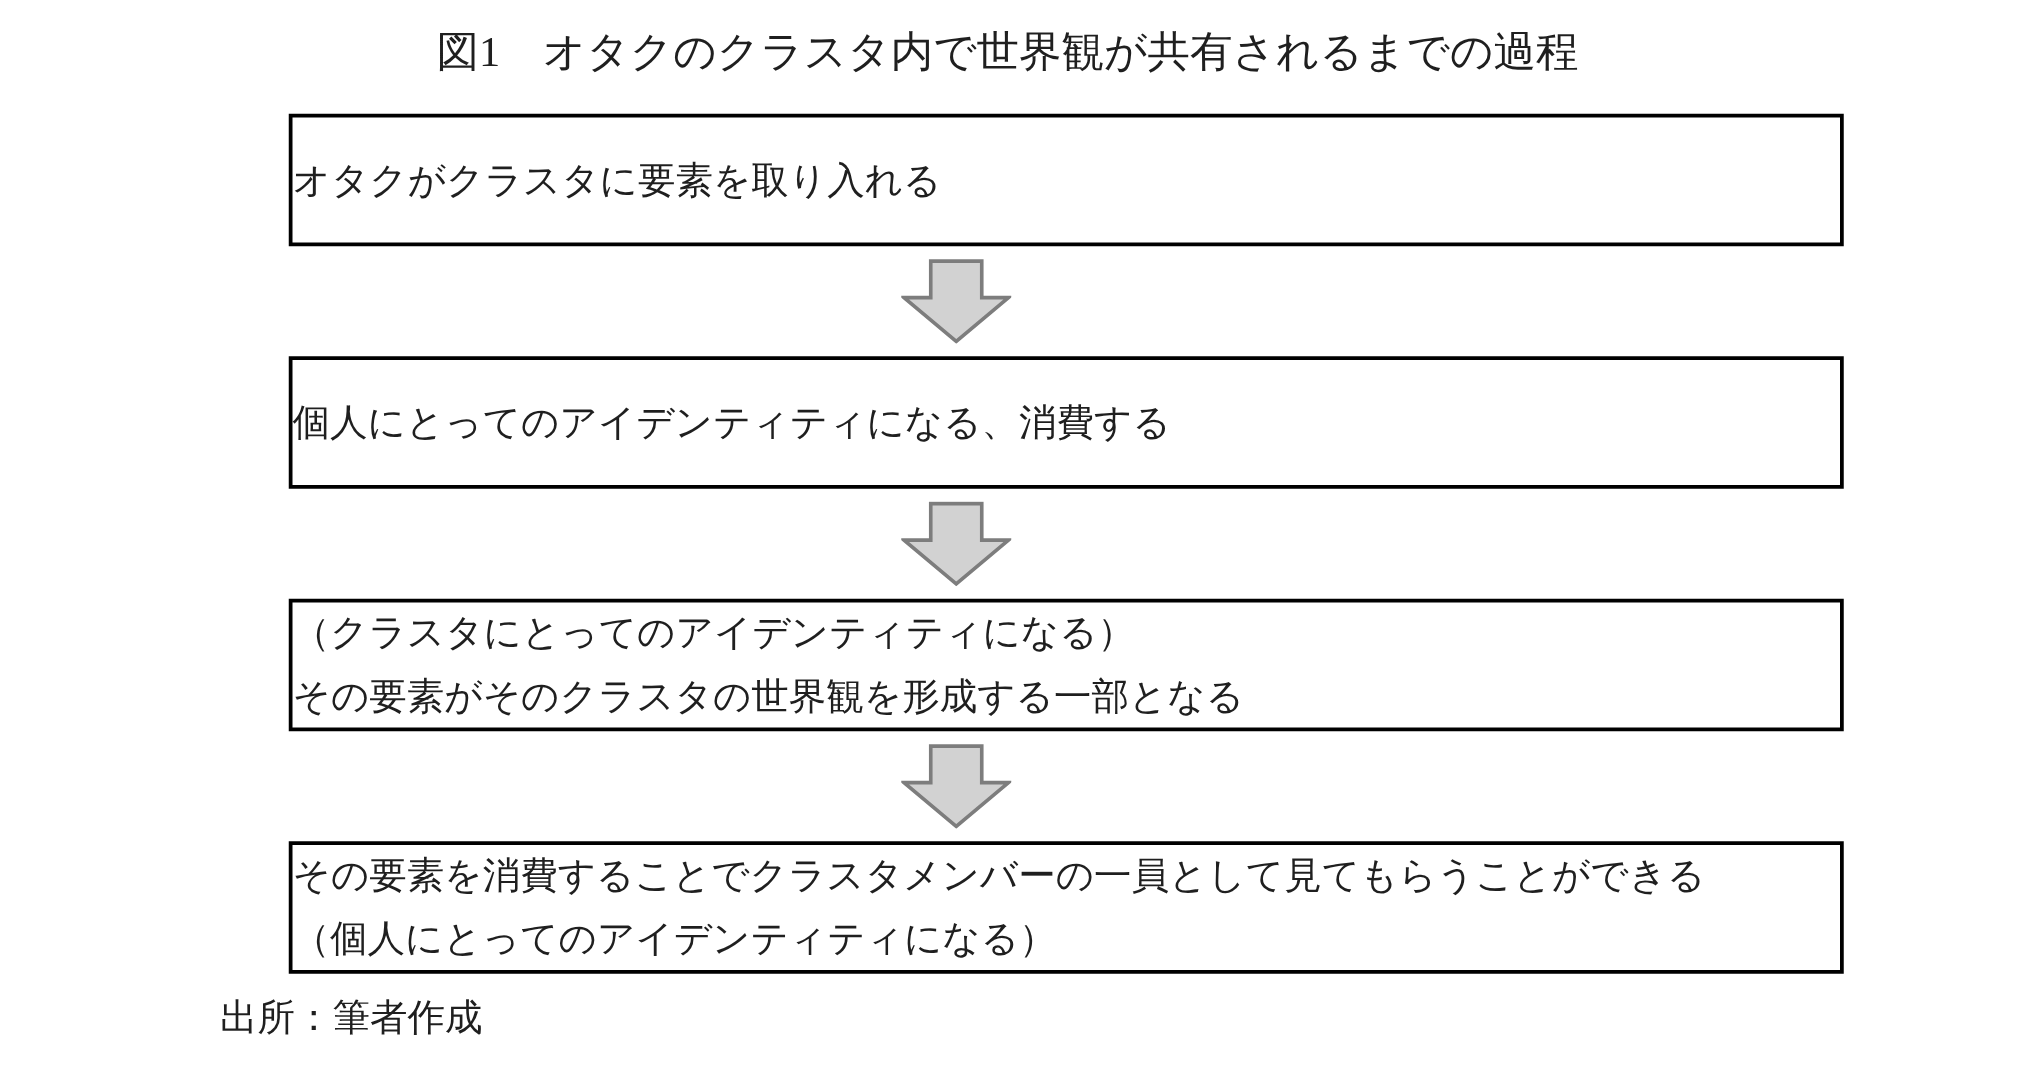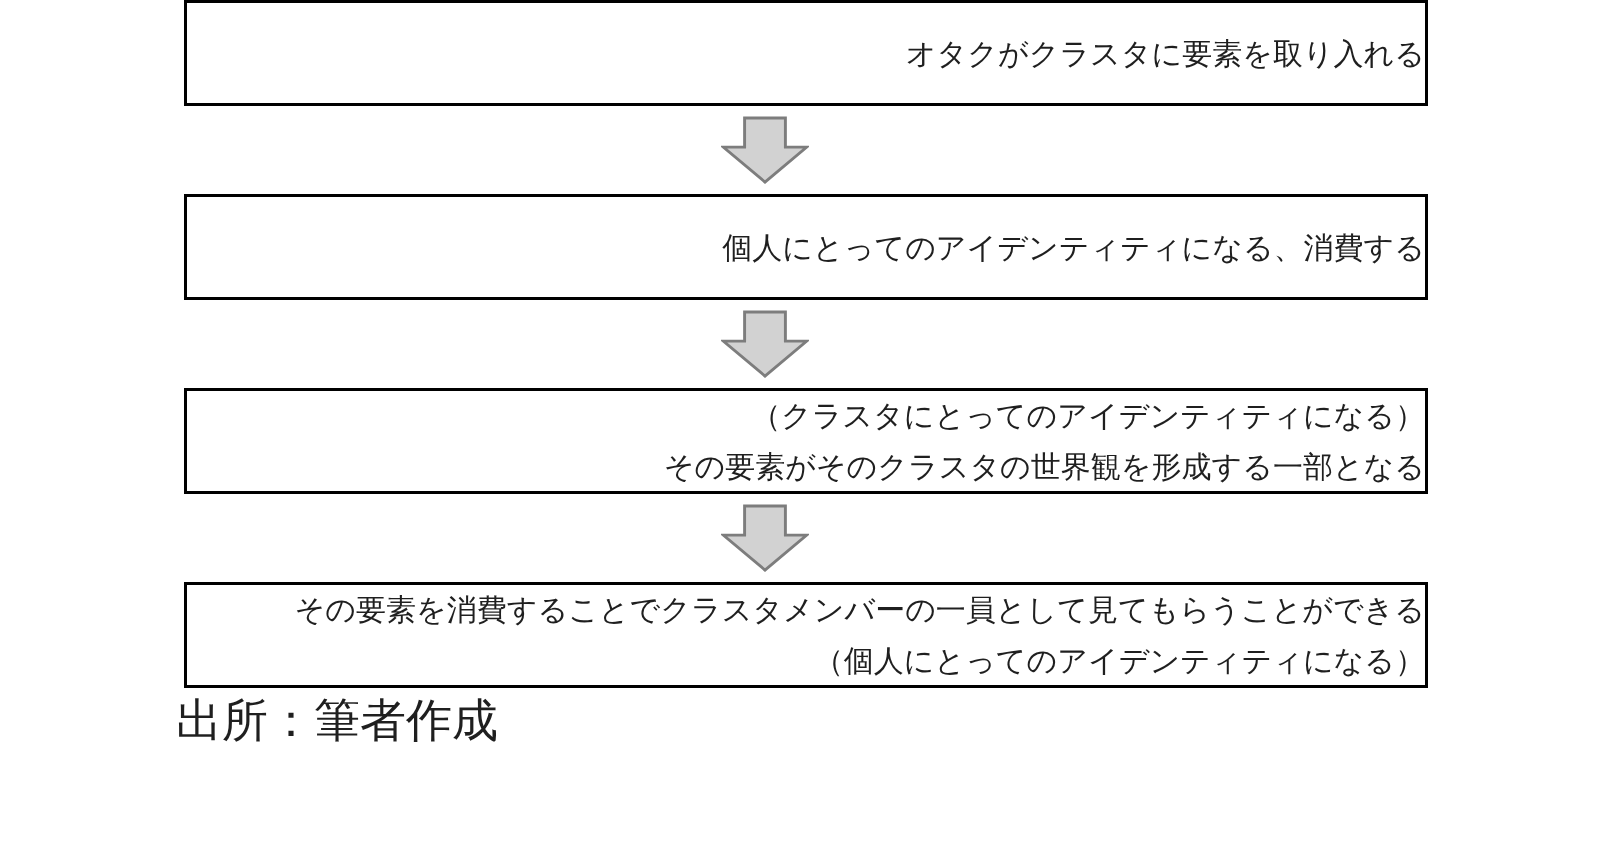--- a/index.html
+++ b/index.html
@@ -32,50 +32,52 @@
     font-weight:400;
     white-space:nowrap;
   }
   .box{
     width:100%;
     height:106px;
     border:3px solid var(--box-border);
     display:flex;
     flex-direction:column;
     justify-content:center;
-    align-items:flex-end;
+    align-items:flex-start;
     background:var(--bg);
+    margin-left:47px;
   }
   .box .line{
     font-size:30px;
     line-height:51px;
     white-space:nowrap;
     font-weight:300;
   }
   .arrow-row{
     height:88px;
     display:flex;
     justify-content:center;
     align-items:center;
     transform:translateX(-41px);
   }
   .arrow-row svg{display:block;}
   .source-note{
-    font-family:Liberation Mono, monospace;
-    font-size:46px;
+    font-family:Liberation Serif, serif;
+    font-size:30px;
     line-height:44px;
     margin:14px 0 0 -8px;
     white-space:nowrap;
   }
 </style>
 </head>
 <body>
 
 <div class="flow">
 
+  <div class="fig-title">図1　オタクのクラスタ内で世界観が共有されるまでの過程</div>
 
   <div class="box">
     <div class="line">オタクがクラスタに要素を取り入れる</div>
   </div>
 
   <div class="arrow-row">
     <svg width="88" height="68" viewBox="0 0 90 70">
       <polygon points="24,2 66,2 66,32 88,32 45,68 2,32 24,32" fill="var(--arrow-fill)" stroke="var(--arrow-border)" stroke-width="3" stroke-linejoin="miter"></polygon>
     </svg>
   </div>

